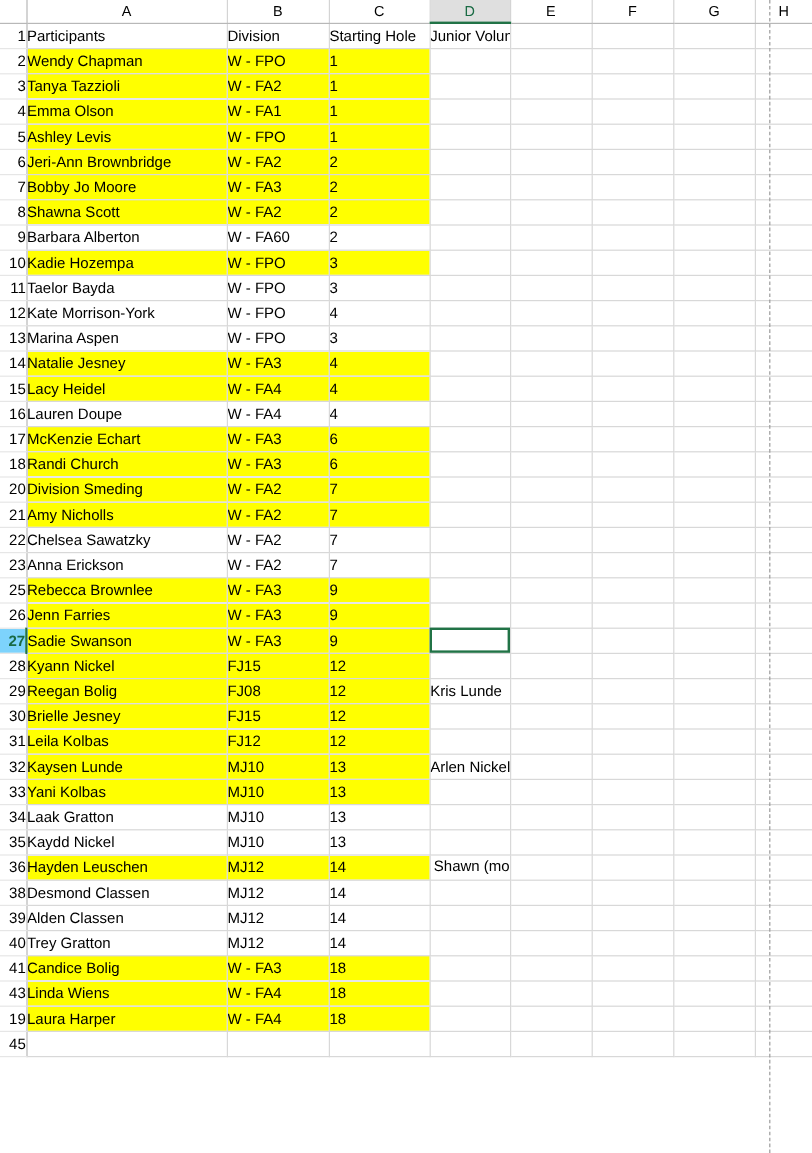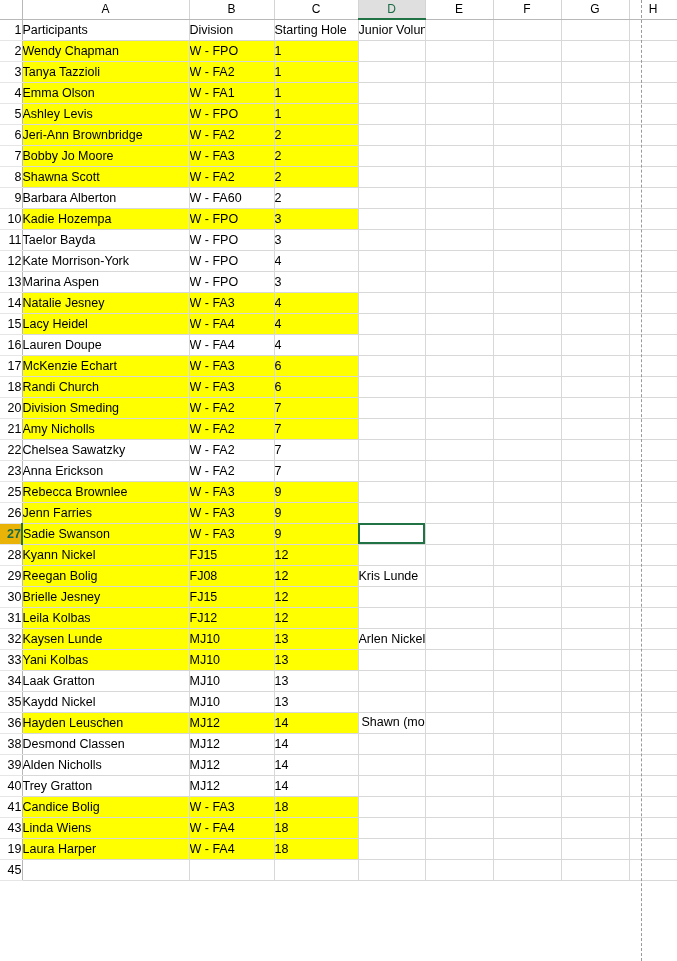--- a/index.html
+++ b/index.html
@@ -54,21 +54,21 @@
     width: 22px;
     text-align: right;
     padding-right: 3px;
     font-size: 12px;
     color: #000000;
     background: #ffffff;
     border-right: 1px solid #b8b8b8;
     border-bottom: 1px solid #e6e6e6;
   }
   td.rowhead.selrow {
-    background: #eab308;
+    background: #7dd3fc;
     color: #1a6b45;
     font-weight: bold;
     border-right: 2px solid #217346;
   }
   td.cell {
     border-right: 1px solid #d8d8d8;
     border-bottom: 1px solid #d8d8d8;
     padding: 0 3px;
   }
   td.cell.hi {
@@ -515,21 +515,21 @@
           <td class="cell">MJ12</td>
           <td class="cell numr">14</td>
           <td class="cell"></td>
           <td class="cell"></td>
           <td class="cell"></td>
           <td class="cell"></td>
           <td class="cell"></td>
         </tr>
         <tr>
           <td class="rowhead">39</td>
-          <td class="cell">Alden Nicholls</td>
+          <td class="cell">Alden Classen</td>
           <td class="cell">MJ12</td>
           <td class="cell numr">14</td>
           <td class="cell"></td>
           <td class="cell"></td>
           <td class="cell"></td>
           <td class="cell"></td>
           <td class="cell"></td>
         </tr>
         <tr>
           <td class="rowhead">40</td>

